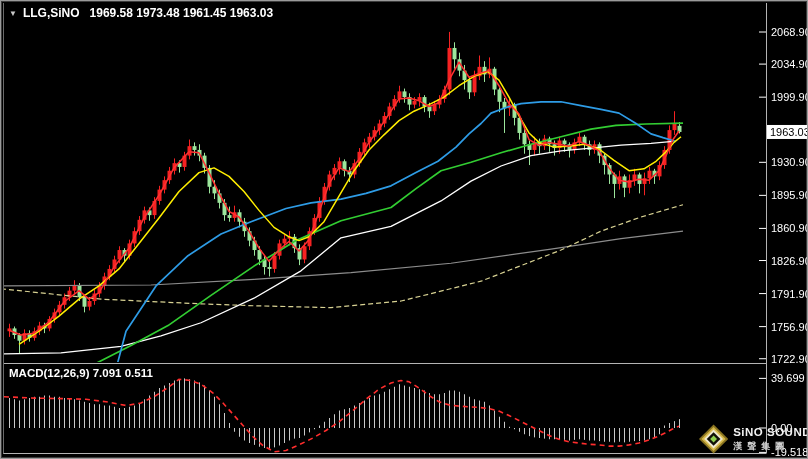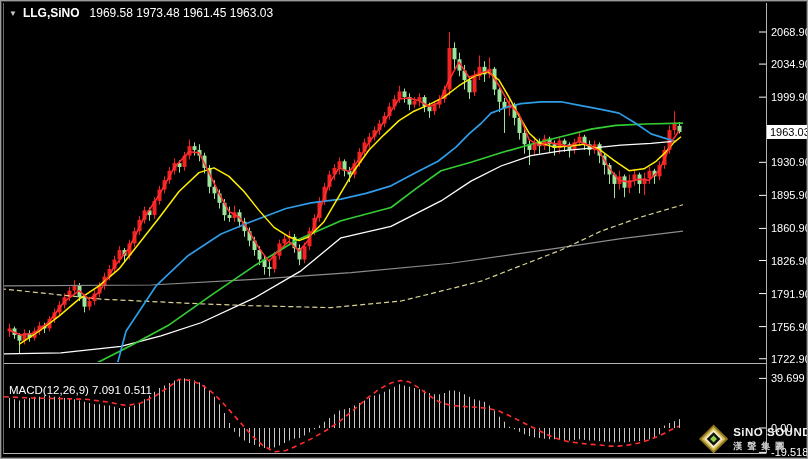--- a/index.html
+++ b/index.html
@@ -8,24 +8,24 @@
     border:1px solid #9a9a9a;box-sizing:border-box;
     box-shadow:inset 0 0 0 1px #3c3c3c;
     font-family:"Liberation Sans",sans-serif;
   }
   #plot{position:absolute;left:0;top:0;}
   .titlebar{
     position:absolute;left:8px;top:5px;color:#fff;font-size:12px;font-weight:700;
     white-space:nowrap;z-index:5;
   }
   .titlebar .marker{color:#c8c8c8;font-size:8px;margin-right:6px;vertical-align:1px;}
-  .titlebar .ohlc{margin-left:10px;font-weight:400;}
+  .titlebar .ohlc{margin-left:10px;font-weight:700;}
   .indlabel{
-    position:absolute;left:8px;top:366px;color:#fff;font-size:11.5px;font-weight:400;
-    white-space:nowrap;z-index:5;margin-top:17px;
+    position:absolute;left:8px;top:366px;color:#fff;font-size:11.5px;font-weight:700;
+    white-space:nowrap;z-index:5;
   }
   .logo{
     position:absolute;left:698px;top:419px;width:112px;height:38px;display:flex;
     align-items:center;z-index:1;
   }
   .logo .txt{margin-left:5px;line-height:1;}
   .logo .name{color:#f2f2f2;font-size:11.5px;font-weight:800;letter-spacing:0.5px;white-space:nowrap;}
   .logo .cjk{color:#cfcfcf;font-size:9px;font-weight:700;letter-spacing:5px;margin-top:3px;white-space:nowrap;}
 </style>
 </head>

